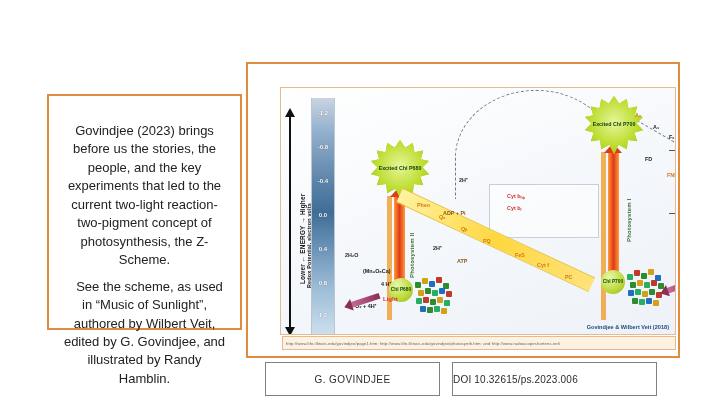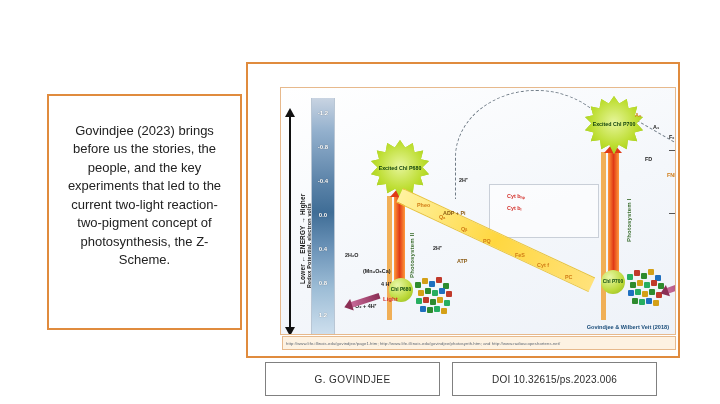--- a/index.html
+++ b/index.html
@@ -218,32 +218,33 @@
 
   .name-box{
     position:absolute;left:265px;top:362px;width:175px;height:34px;
     border:1px solid #808080;background:#fff;box-sizing:border-box;
     display:flex;align-items:center;justify-content:center;
   }
   .name-text{font-size:10px;color:#2b2b2b;letter-spacing:.4px;}
   .doi-box{
     position:absolute;left:452px;top:362px;width:205px;height:34px;
     border:1px solid #808080;background:#fff;box-sizing:border-box;
-    display:flex;align-items:center;justify-content:center;
+    display:flex;align-items:center;
   }
   .doi-text{font-size:10px;color:#2b2b2b;letter-spacing:.2px;}
 </style>
 </head>
 <body>
 
 <div id="slide">
 
 
   <div class="caption-box">
     <p class="caption-p">Govindjee (2023) brings before us the stories, the people,  and the key experiments that led to the current two-light reaction-two-pigment concept of photosynthesis, the Z-Scheme.</p>
+    <p class="caption-p indent">See the scheme, as used in “Music of Sunlight”, authored by Wilbert Veit, edited by G. Govindjee, and illustrated by Randy Hamblin.</p>
   </div>
 
   <div class="fig-frame">
 
 
     <div class="fig-inner">
 
       <div class="axis-arrow"></div>
       <div class="axis-label l1">Lower ← ENERGY → Higher</div>
       <div class="axis-label l2">Redox Potential, electron volts</div>

